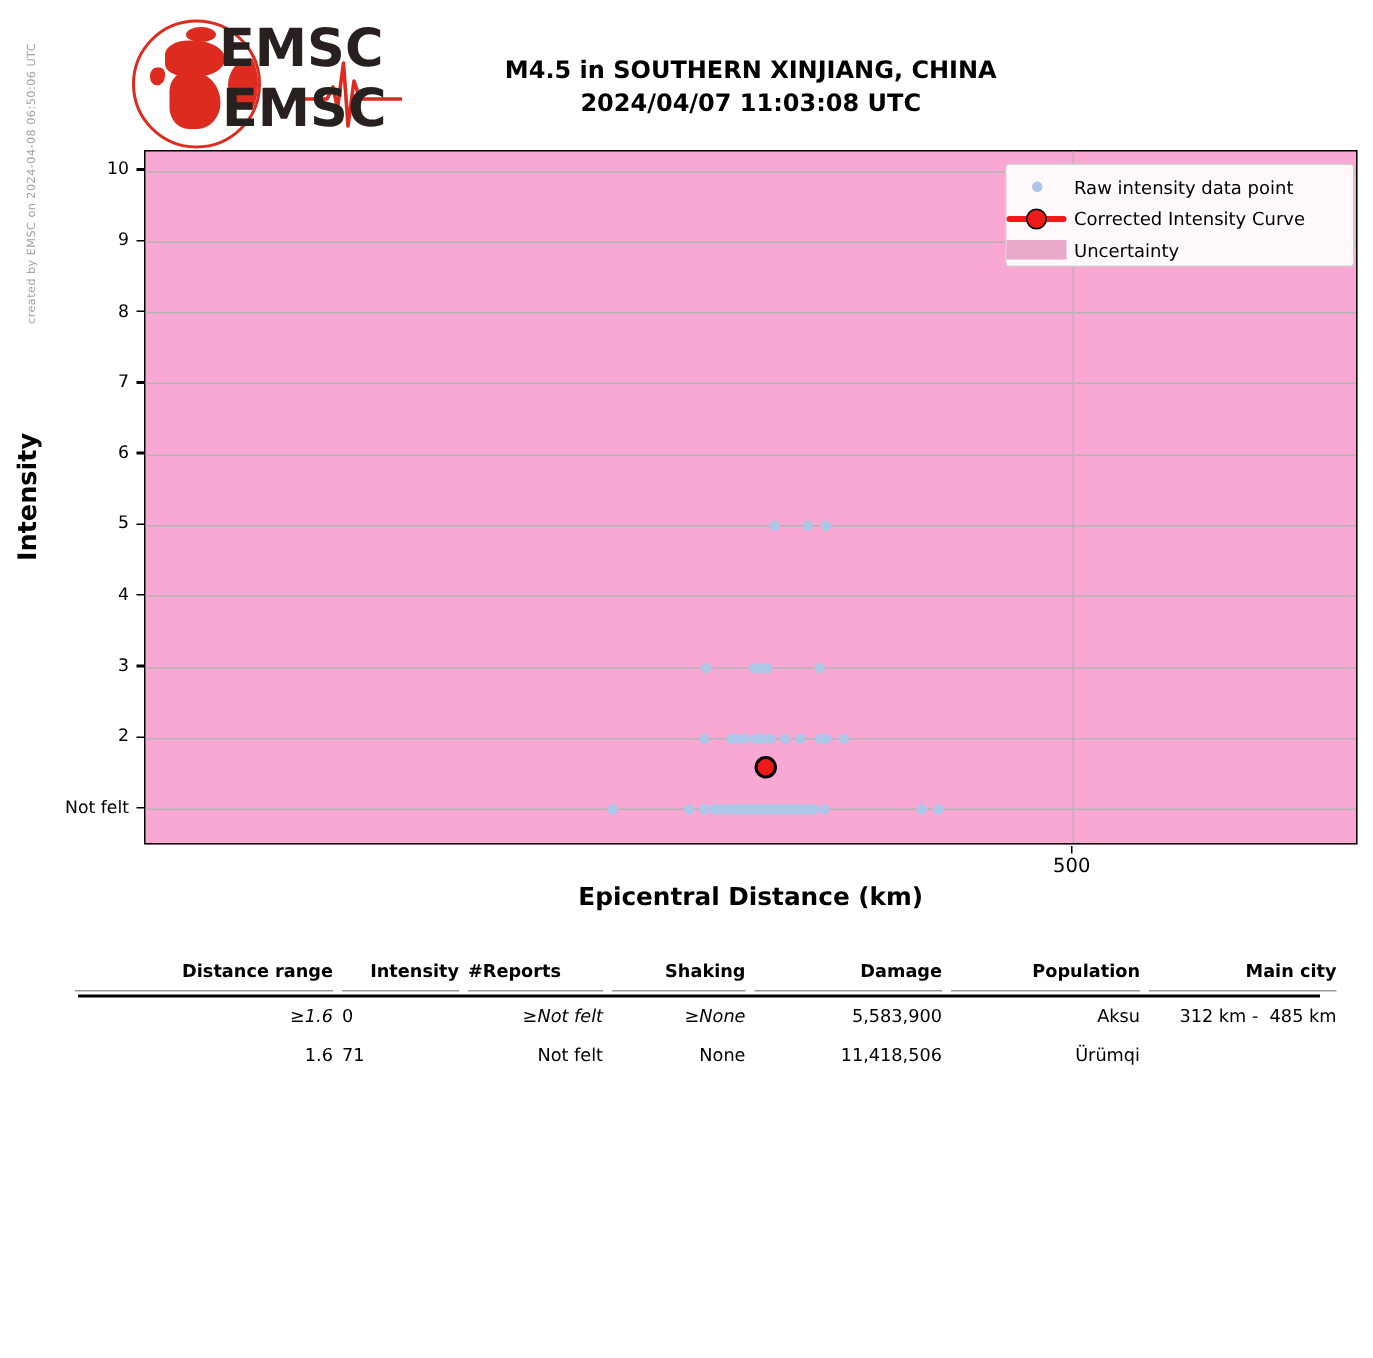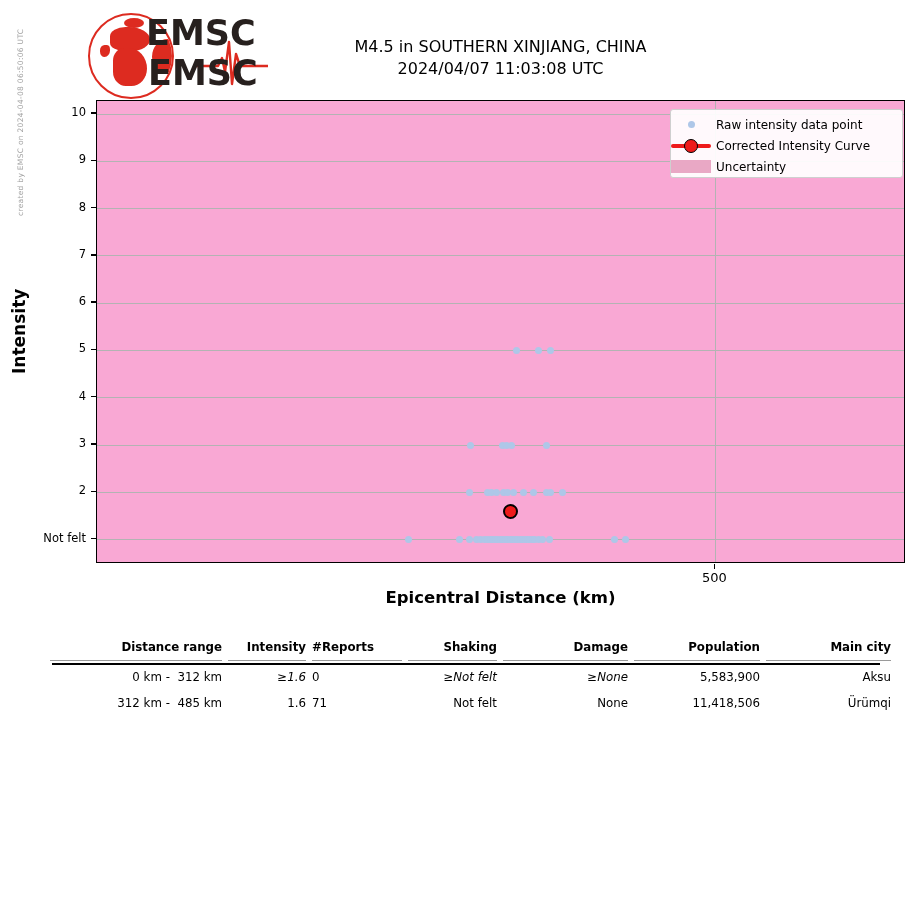--- a/index.html
+++ b/index.html
@@ -22,21 +22,21 @@
   #blob-grn { left:34px; top:3px; width:20px; height:10px; border-radius:50%; }
   #blob-uk { left:10px; top:30px; width:10px; height:12px; border-radius:50% 40% 60% 50%; }
   .logo-word { position:absolute; font-weight:800; font-size:35px; line-height:38px;
     color:#27201e; letter-spacing:0px; font-family:"DejaVu Sans", sans-serif; }
   #logo-word-top { left:58px; top:4px; }
   #logo-word-bottom { left:60px; top:44px; }
   #seismo { position:absolute; left:108px; top:26px; }
 
   
   #titles { position:absolute; left:96px; top:36px; width:809px; text-align:center; }
-  #titles div { font-size:16px; font-weight:normal; color:#000; line-height:22px; }
+  #titles div { font-size:16px; font-weight:bold; color:#000; line-height:22px; }
 
   
   #plot { position:absolute; left:96px; top:100px; width:809px; height:463px;
     border:1.6px solid #000; background:#f9a8d4; }
   .grid-h { position:absolute; left:0; width:100%; height:1px; background:#b3b3b3; }
   .grid-v { position:absolute; top:0; height:100%; width:1px; background:#b3b3b3; }
   .raw-dot { position:absolute; width:7px; height:7px; border-radius:50%; background:#aec7e8; }
   #corrected-dot { position:absolute; width:15px; height:15px; border-radius:50%;
     background:#ee1b1b; border:2px solid #000; z-index:5; }
   .ytick-label { position:absolute; left:0; width:86px; text-align:right; font-size:11.5px; color:#000; }
@@ -225,21 +225,20 @@
   <div id="xlabel">Epicentral Distance (km)</div>
 
   <div id="data-table">
       <div class="th">Distance range</div>
       <div class="th">Intensity</div>
       <div class="th center">#Reports</div>
       <div class="th">Shaking</div>
       <div class="th">Damage</div>
       <div class="th">Population</div>
       <div class="th">Main city</div>
-      <div class="td">0 km -  312 km</div>
       <div class="td italic">≥1.6</div>
       <div class="td center">0</div>
       <div class="td italic">≥Not felt</div>
       <div class="td italic">≥None</div>
       <div class="td">5,583,900</div>
       <div class="td">Aksu</div>
       <div class="td">312 km -  485 km</div>
       <div class="td">1.6</div>
       <div class="td center">71</div>
       <div class="td">Not felt</div>

